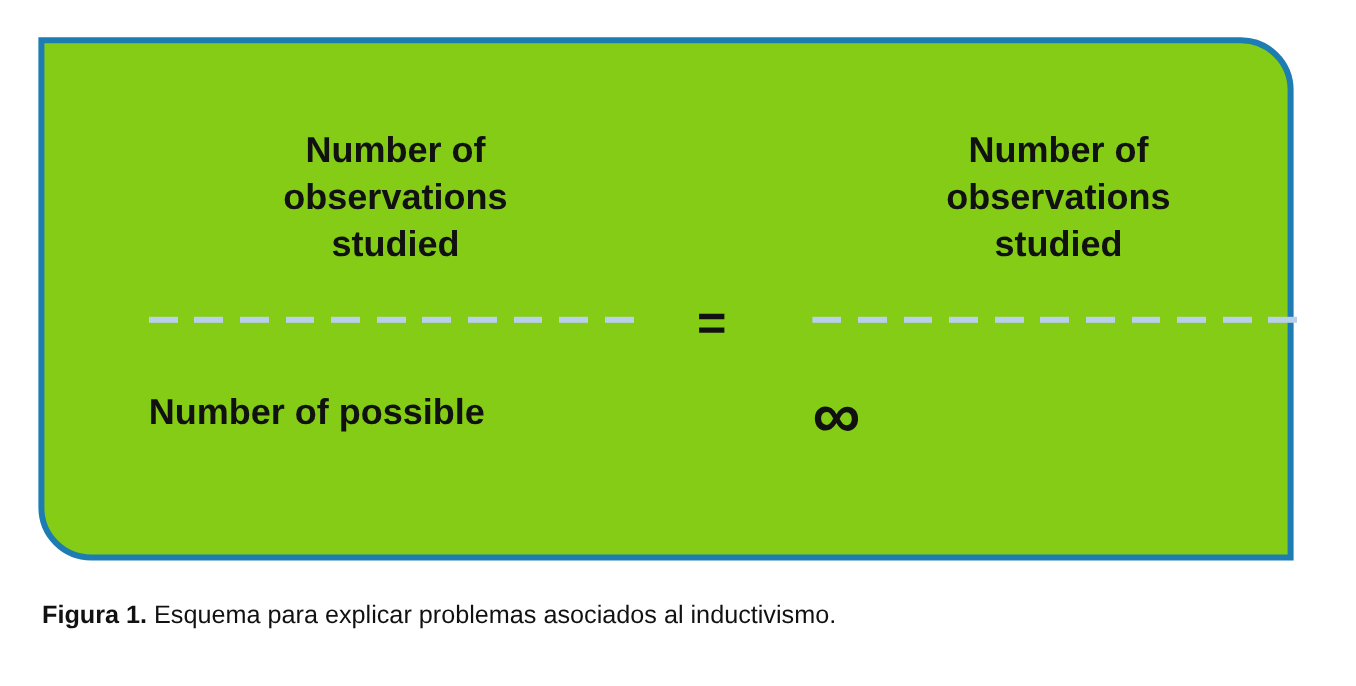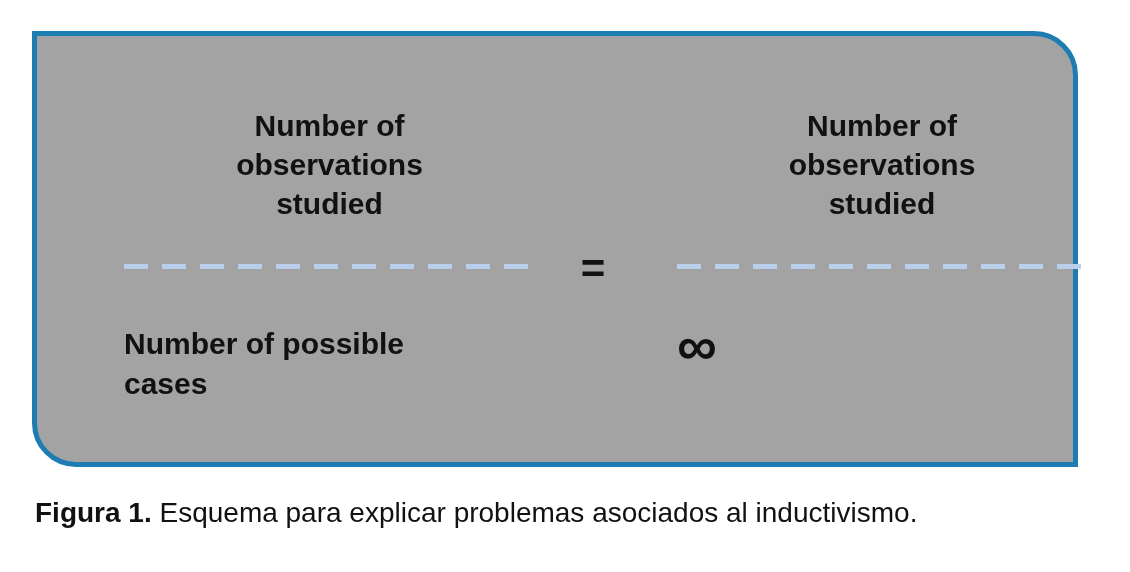--- a/index.html
+++ b/index.html
@@ -20,21 +20,21 @@
     overflow: hidden;
   }
   .diagram-box {
     position: absolute;
     left: 32px;
     top: 31px;
     width: 1046px;
     height: 436px;
     border: 5px solid var(--box-border);
     border-radius: 0 44px 0 44px; 
-    background: #a3a3a3;
+    background: #84cc16;
   }
   .fraction {
     position: absolute;
     top: 70px;
     height: 310px;
   }
   .fraction.left  { left: 87px;  width: 411px; }
   .fraction.right { left: 640px; width: 410px; }
   .numerator {
     position: absolute;
@@ -86,21 +86,21 @@
     font-size: 42px;
     line-height: 44px;
     font-weight: bold;
     color: var(--text);
   }
   .caption {
     position: absolute;
     left: 35px;
     top: 496px;
     width: 1060px;
-    font-size: 28px;
+    font-size: 21px;
     line-height: 34px;
     color: var(--text);
   }
   .caption .caption-label { font-weight: bold; }
 </style>
 </head>
 <body>
 
 <div class="stage">
 
@@ -108,21 +108,20 @@
 
     <div class="fraction left">
       <div class="numerator">
         <div>Number of</div>
         <div>observations</div>
         <div>studied</div>
       </div>
       <div class="fraction-bar"></div>
       <div class="denominator">
         <div>Number of possible</div>
-        <div>cases</div>
       </div>
     </div>
 
     <div class="equals-sign">=</div>
 
     <div class="fraction right">
       <div class="numerator">
         <div>Number of</div>
         <div>observations</div>
         <div>studied</div>

